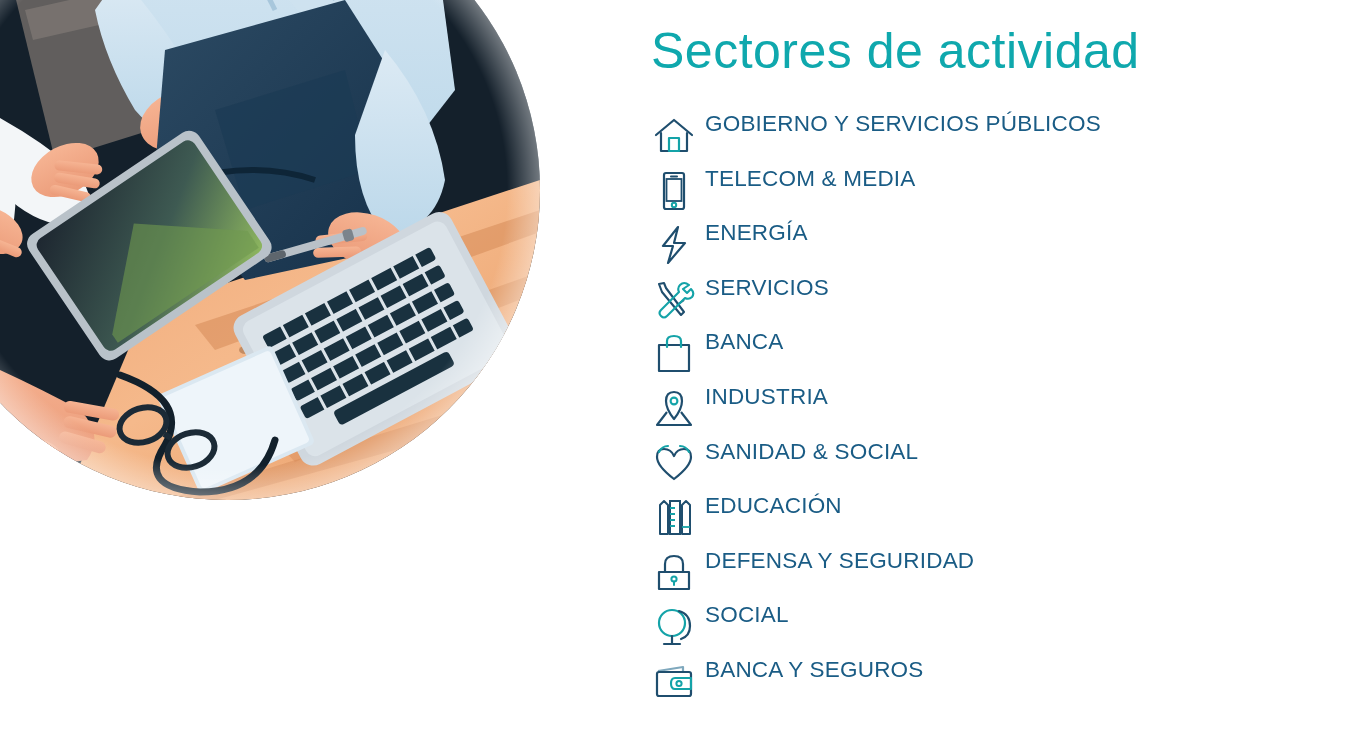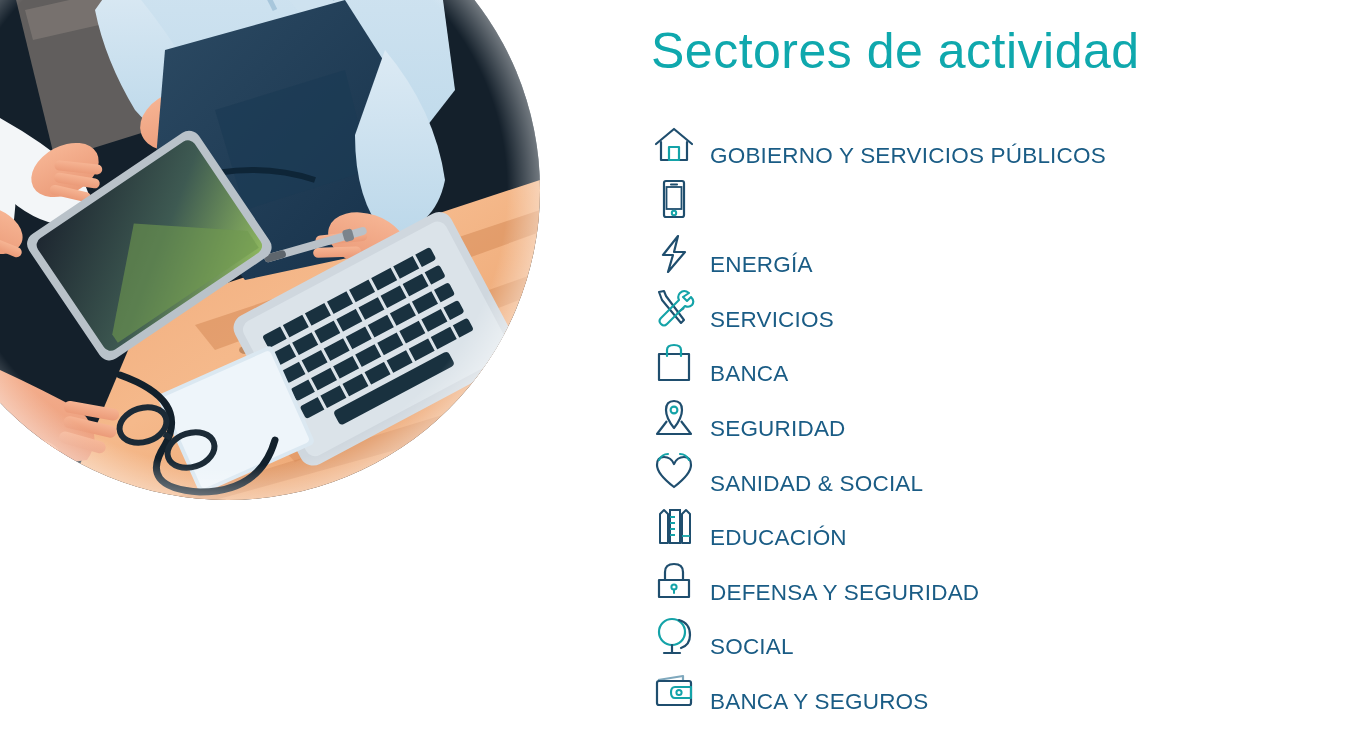--- a/index.html
+++ b/index.html
@@ -60,23 +60,23 @@
   .sector-list {
     position: absolute;
     left: 0;
     top: 113px;
     width: 714px;
     list-style: none;
   }
 
   .sector-item {
     display: flex;
-    align-items: flex-end;
+    align-items: flex-start;
     height: 54.6px;
-    gap: 13px;
+    gap: 8px;
   }
 
   .sector-icon {
     width: 46px;
     height: 46px;
     flex: 0 0 46px;
     display: flex;
     align-items: center;
     justify-content: center;
   }
@@ -267,20 +267,21 @@
 
       <li class="sector-item">
         <span class="sector-icon">
           <svg viewBox="0 0 42 42">
             <rect x="11" y="3" width="20" height="36" rx="2" fill="none" stroke="#1f4e6e" stroke-width="2.2"></rect>
             <rect x="13.5" y="9" width="15" height="22" fill="none" stroke="#1f4e6e" stroke-width="1.8"></rect>
             <rect x="17" y="5.6" width="8" height="1.8" rx="0.9" fill="#1f4e6e"></rect>
             <circle cx="21" cy="35" r="2.2" fill="none" stroke="#14a3a8" stroke-width="2"></circle>
           </svg>
         </span>
+        <span class="sector-label">TELECOM &amp; MEDIA</span>
       </li>
 
       <li class="sector-item">
         <span class="sector-icon">
           <svg viewBox="0 0 42 42">
             <path d="M25 3 L10 22 L20 22 L15 39 L32 19 L21 19 Z" fill="none" stroke="#1f4e6e" stroke-width="2.2" stroke-linejoin="round" stroke-linecap="round"></path>
           </svg>
         </span>
         <span class="sector-label">ENERGÍA</span>
       </li>
@@ -310,21 +311,21 @@
       </li>
 
       <li class="sector-item">
         <span class="sector-icon">
           <svg viewBox="0 0 42 42">
             <path d="M21 4 Q29 4 29 13 Q29 21 21 31 Q13 21 13 13 Q13 4 21 4 Z" fill="none" stroke="#1f4e6e" stroke-width="2.2" stroke-linejoin="round"></path>
             <circle cx="21" cy="13" r="3.4" fill="none" stroke="#14a3a8" stroke-width="2.1"></circle>
             <path d="M14 24 L4 37 L38 37 L28 24" fill="none" stroke="#1f4e6e" stroke-width="2.2" stroke-linejoin="round"></path>
           </svg>
         </span>
-        <span class="sector-label">SEGURIDAD</span>
+        <span class="sector-label">INDUSTRIA</span>
       </li>
 
       <li class="sector-item">
         <span class="sector-icon">
           <svg viewBox="0 0 42 42">
             <path d="M21 36 Q4 23 4 14 Q4 6 11 6 Q18 6 21 13 Q24 6 31 6 Q38 6 38 14 Q38 23 21 36 Z" fill="none" stroke="#1f4e6e" stroke-width="2.2" stroke-linejoin="round"></path>
             <path d="M6 9 Q9 3 15 3" fill="none" stroke="#14a3a8" stroke-width="2.1" stroke-linecap="round"></path>
             <path d="M36 9 Q33 3 27 3" fill="none" stroke="#14a3a8" stroke-width="2.1" stroke-linecap="round"></path>
           </svg>
         </span>

